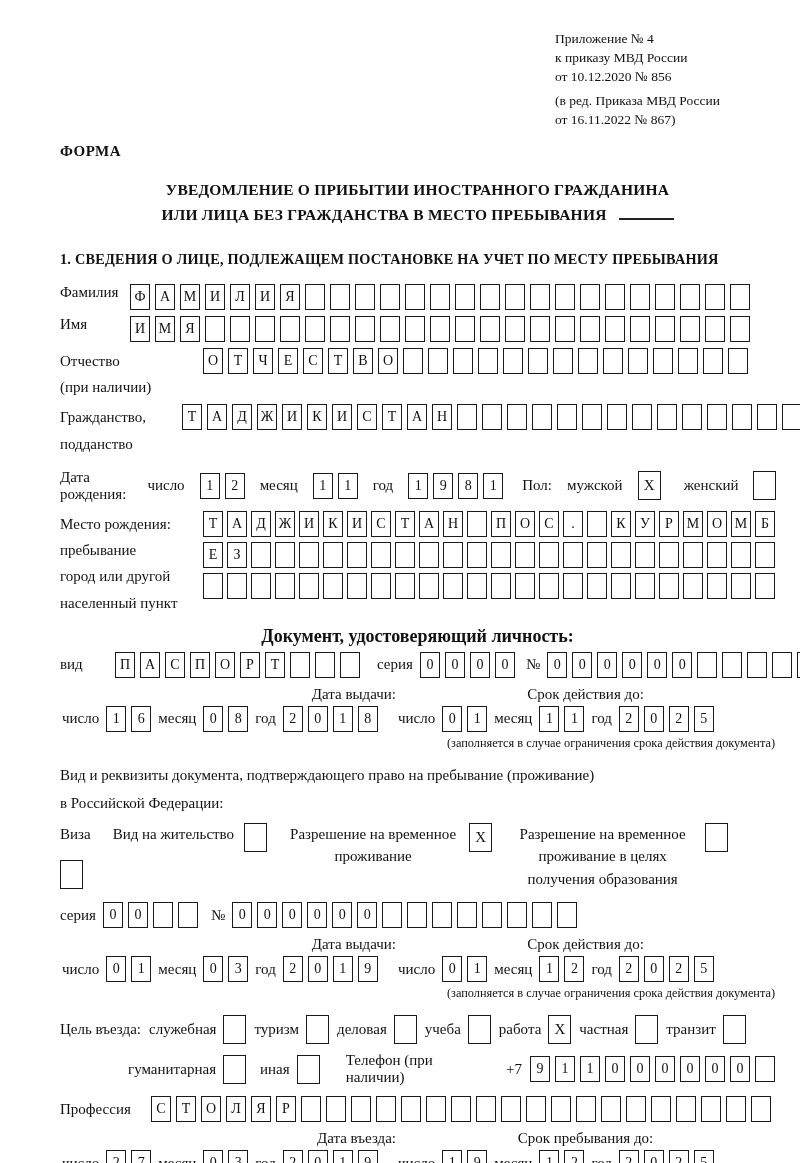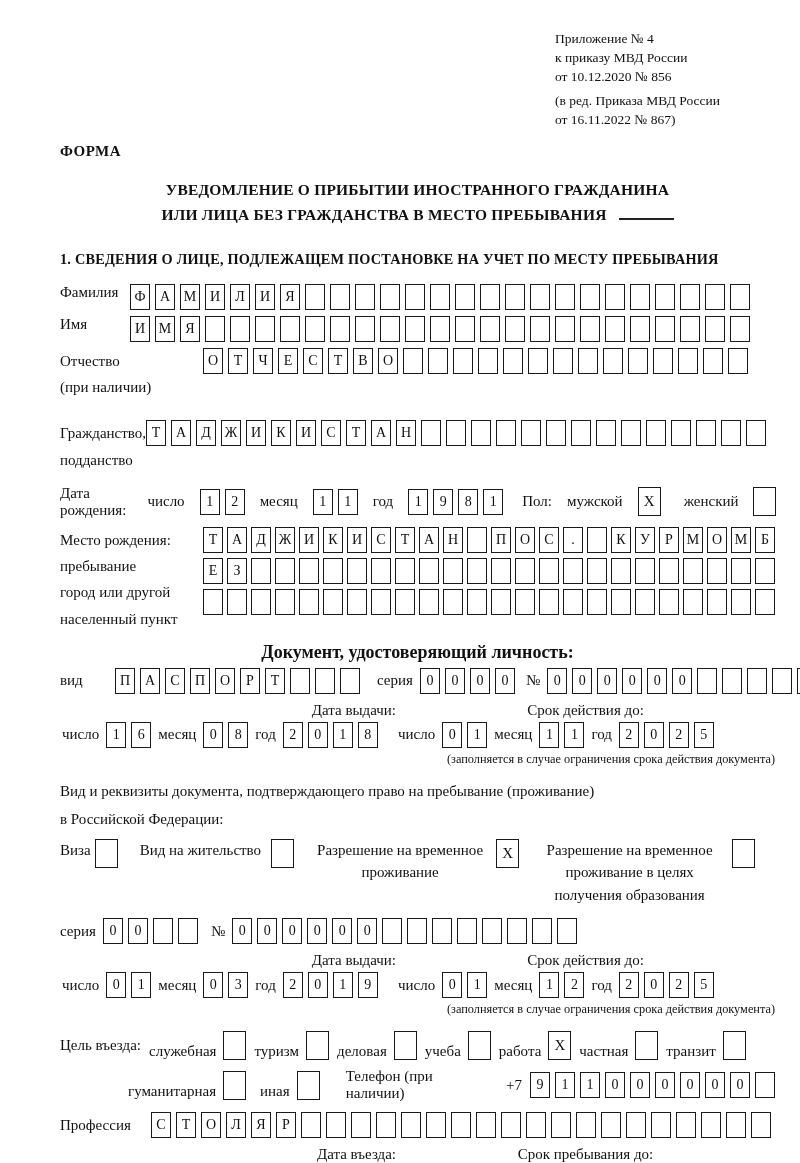--- a/index.html
+++ b/index.html
@@ -49,21 +49,21 @@
   .note{font-size:12.3px;text-align:right;margin-top:4px;}
   .doc-head{text-align:center;font-weight:bold;font-size:18px;margin-top:10px;}
   .intro{margin-top:12px;line-height:1.6;}
   
   .rvp-row{display:flex;align-items:flex-start;margin-top:8px;gap:14px;}
   .rvp-item{display:flex;align-items:flex-start;gap:10px;}
   .rvp-item .opt-lbl{text-align:center;line-height:1.5;}
   .w170{max-width:172px;} .w185{max-width:185px;}
   
   .purpose-row{display:flex;align-items:center;gap:8px;margin-top:14px;flex-wrap:nowrap;}
-  .purpose-item{display:flex;align-items:flex-end;gap:7px;}
+  .purpose-item{display:flex;align-items:center;gap:7px;}
   .purpose-row2{display:flex;align-items:center;gap:8px;margin-top:8px;margin-left:68px;}
 </style>
 </head>
 <body>
 
 <div class="page">
 
   <div class="appendix">
     <div>Приложение № 4</div>
     <div>к приказу МВД России</div>
@@ -167,21 +167,21 @@
         <span class="cell"></span>
         <span class="cell"></span>
         <span class="cell"></span>
         <span class="cell"></span>
         <span class="cell"></span>
         <span class="cell"></span>
         <span class="cell"></span>
       </div>
   </div>
 
-  <div class="row" style="margin-top:20px;">
+  <div class="row" style="margin-top:4px;gap:36px;">
     <div class="lbl lblcol2" style="flex-basis:70px;">
       <div>Гражданство,</div>
       <div>подданство</div>
     </div>
     <div class="cells">
         <span class="cell">Т</span>
         <span class="cell">А</span>
         <span class="cell">Д</span>
         <span class="cell">Ж</span>
         <span class="cell">И</span>
@@ -407,21 +407,21 @@
     </div>
   </div>
   <div class="note">(заполняется в случае ограничения срока действия документа)</div>
 
   <div class="intro">
     <div>Вид и реквизиты документа, подтверждающего право на пребывание (проживание)</div>
     <div style="margin-top:4px;">в Российской Федерации:</div>
   </div>
 
   <div class="rvp-row">
-    <div class="rvp-item" style="gap:4px;">
+    <div class="rvp-item" style="gap:15px;flex-direction:column;">
       <span class="opt-lbl">Виза</span>
       <span class="cb"></span>
     </div>
     <div class="rvp-item" style="margin-left:8px;">
       <span class="opt-lbl">Вид на жительство</span>
       <span class="cb"></span>
     </div>
     <div class="rvp-item" style="margin-left:6px;">
       <span class="opt-lbl w170">Разрешение на временное проживание</span>
       <span class="cb">X</span>

